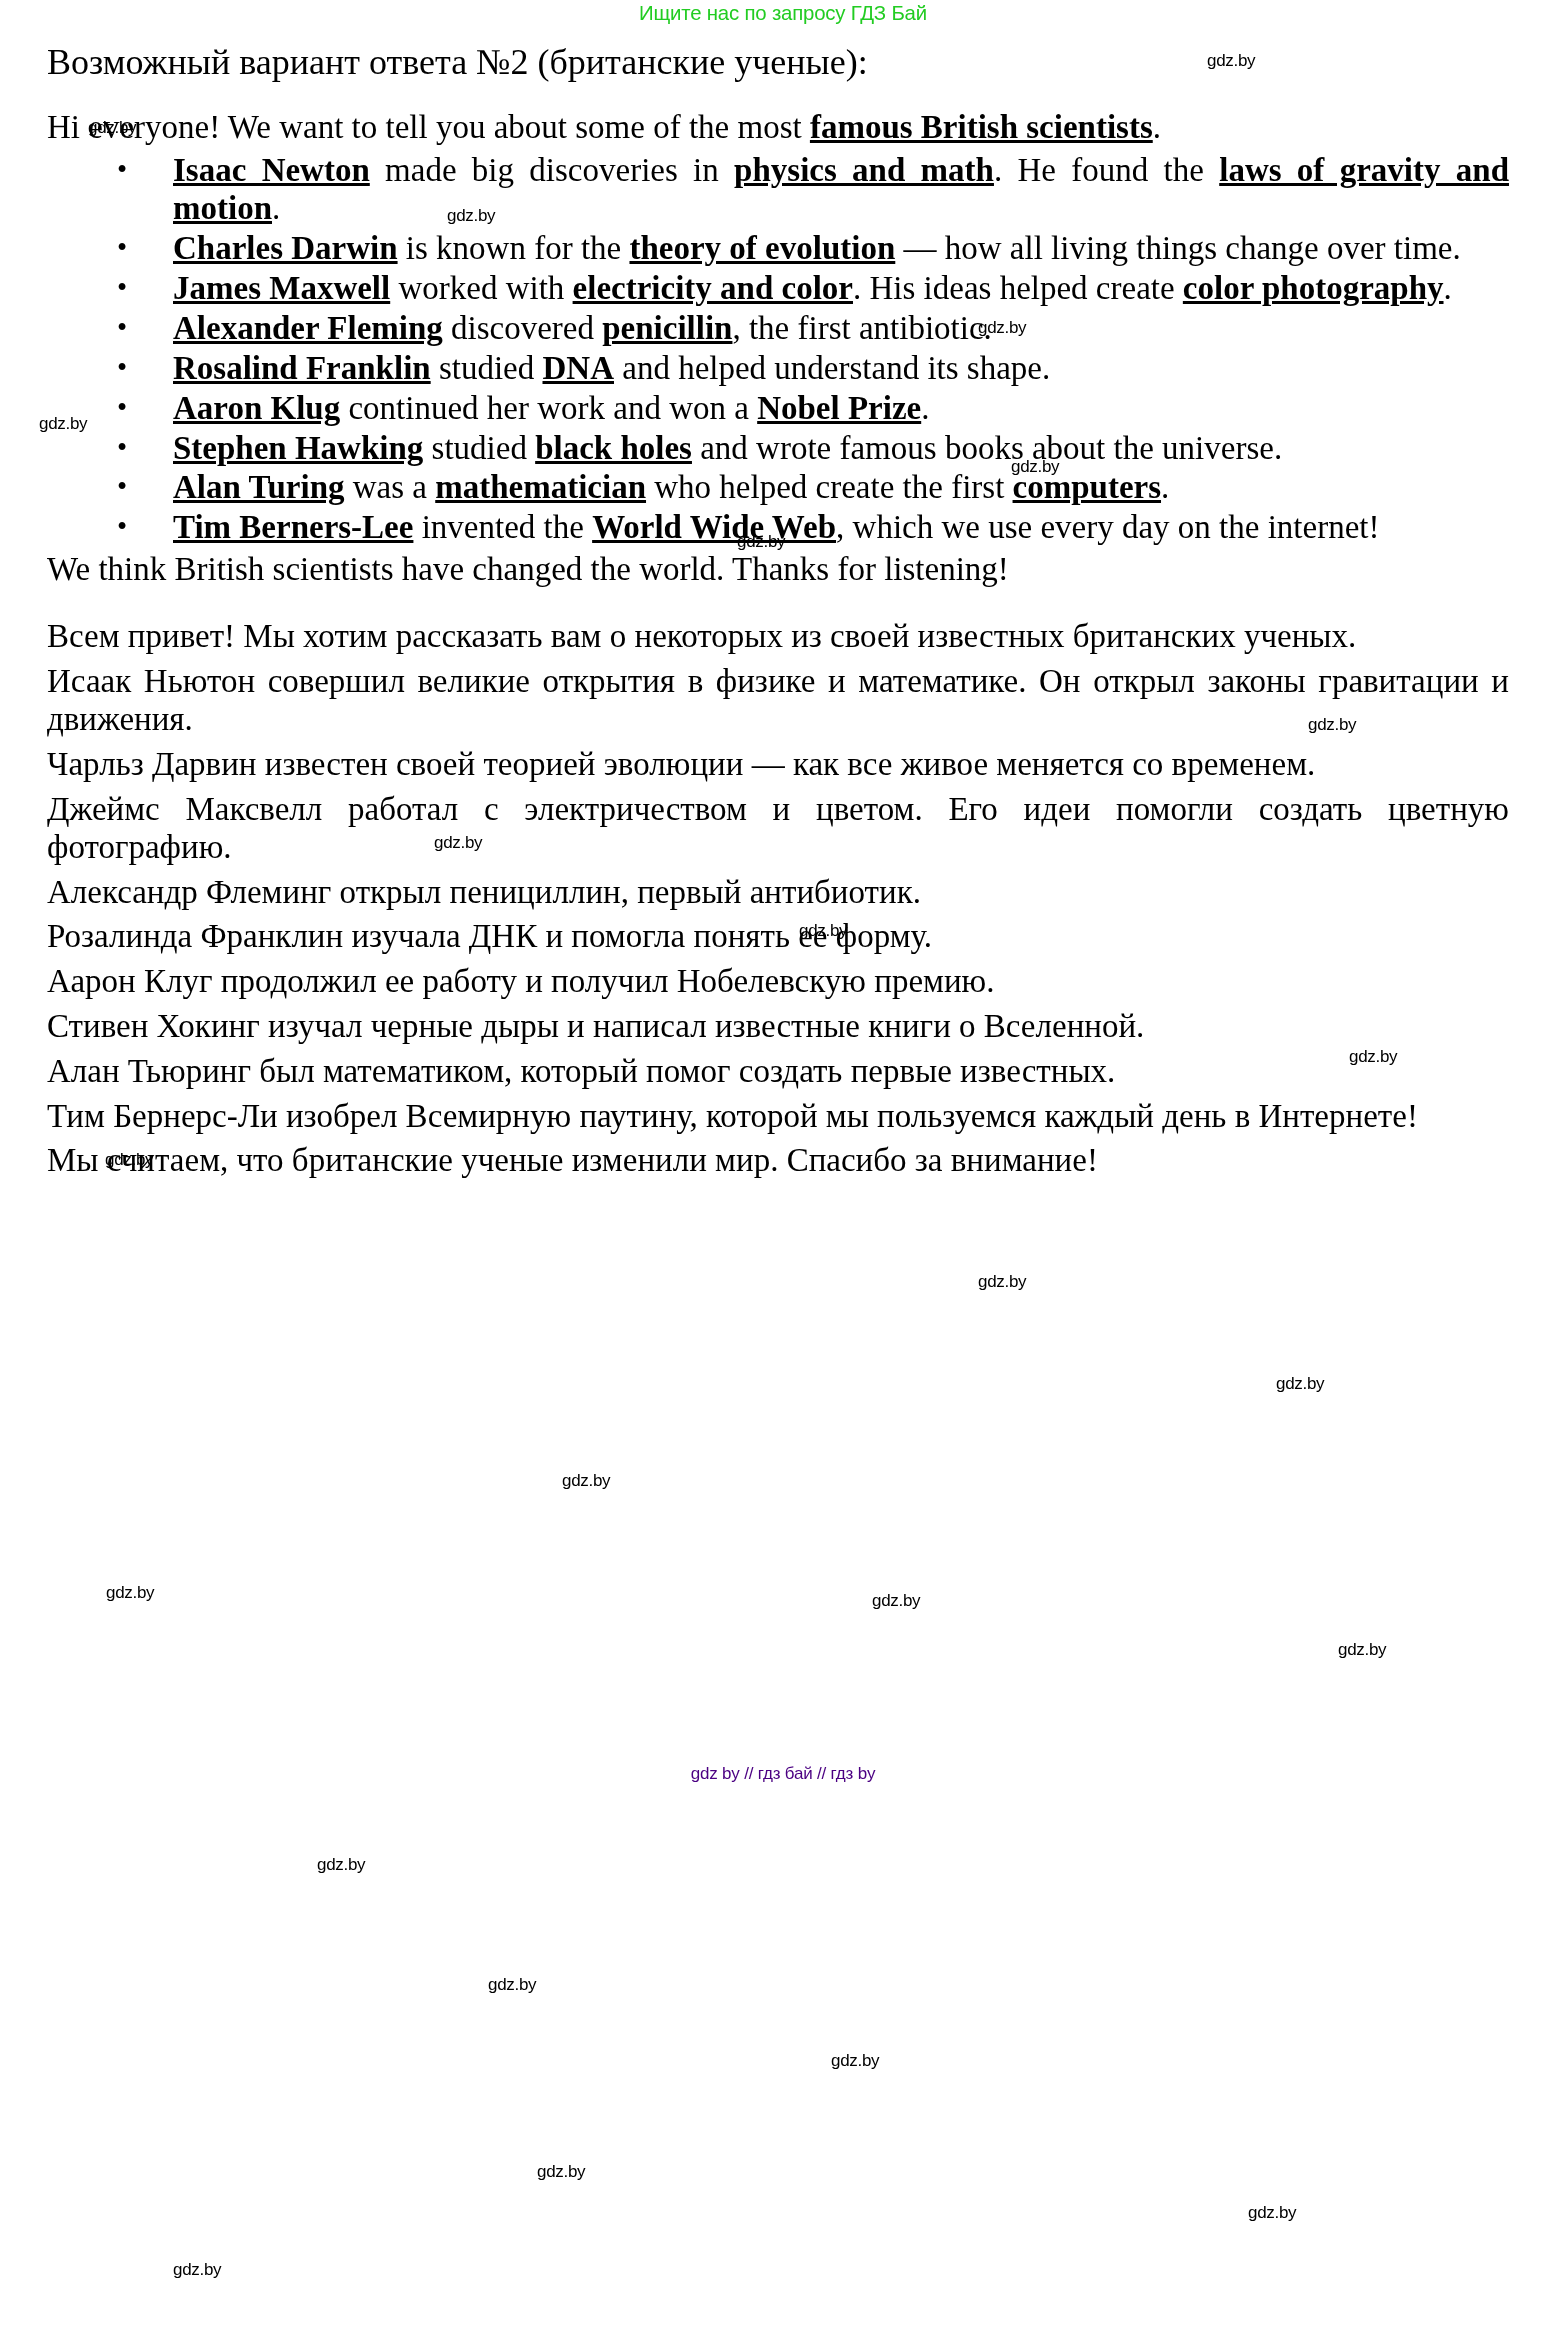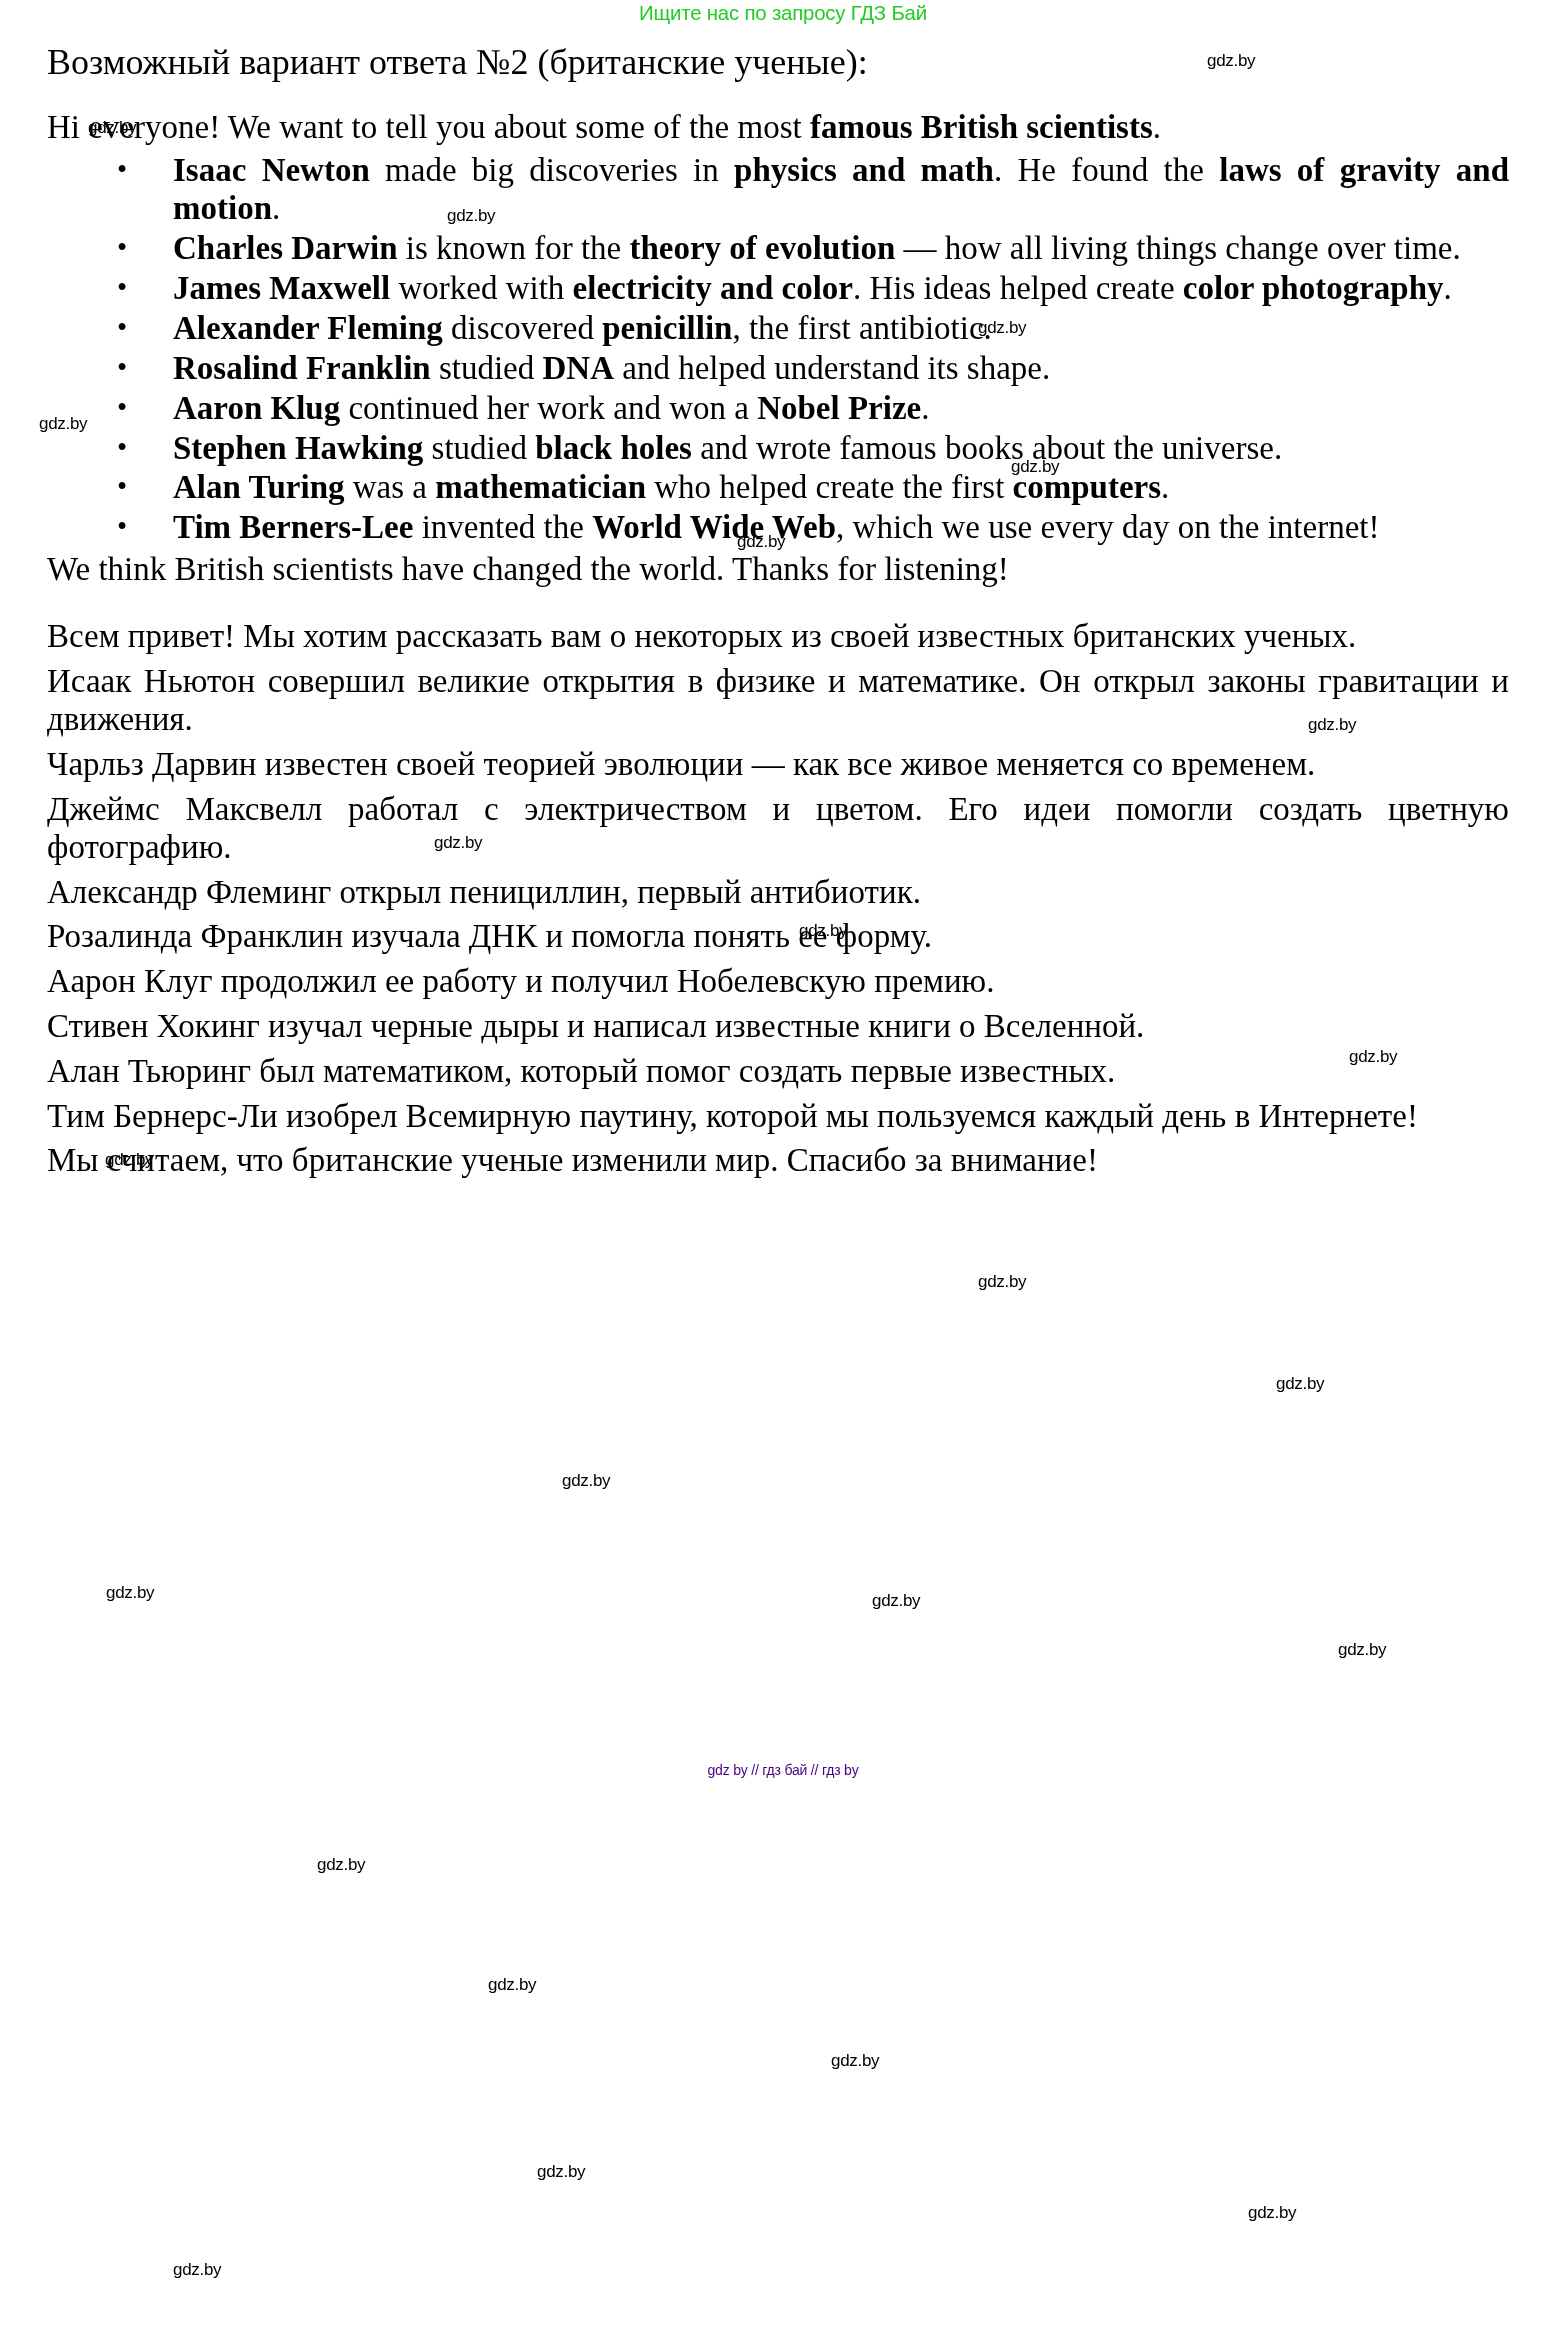--- a/index.html
+++ b/index.html
@@ -56,21 +56,21 @@
     font-size: 33px;
     line-height: 1.16;
     margin: 0 0 4.9px 0;
     text-align: justify;
     text-align-last: left;
     -webkit-hyphens: none;
     hyphens: none;
   }
   p.para.nojust { text-align: center; }
 
-  b, strong { font-weight: bold; }
+  b, strong { font-weight: bold; text-decoration: underline; }
 
   
   ul.bullets {
     list-style: none;
     margin: 0 0 3.3px 0;
     padding: 0;
   }
   ul.bullets li {
     position: relative;
     font-size: 33px;
@@ -102,25 +102,25 @@
     color: #000000;
     white-space: nowrap;
     pointer-events: none;
     letter-spacing: -0.3px;
   }
 
   
   .footer {
     position: absolute;
     left: 0;
-    bottom: 20px;
+    bottom: 14px;
     width: 1566px;
     text-align: center;
     font-family: "Liberation Sans", sans-serif;
-    font-size: 14px;
+    font-size: 17px;
     color: #4b0082;
     letter-spacing: -0.2px;
   }
 </style>
 </head>
 <body>
 
 <div class="page">
 
   <div class="promo" style="color: rgb(34, 204, 34);">Ищите нас по запросу ГДЗ Бай</div>

